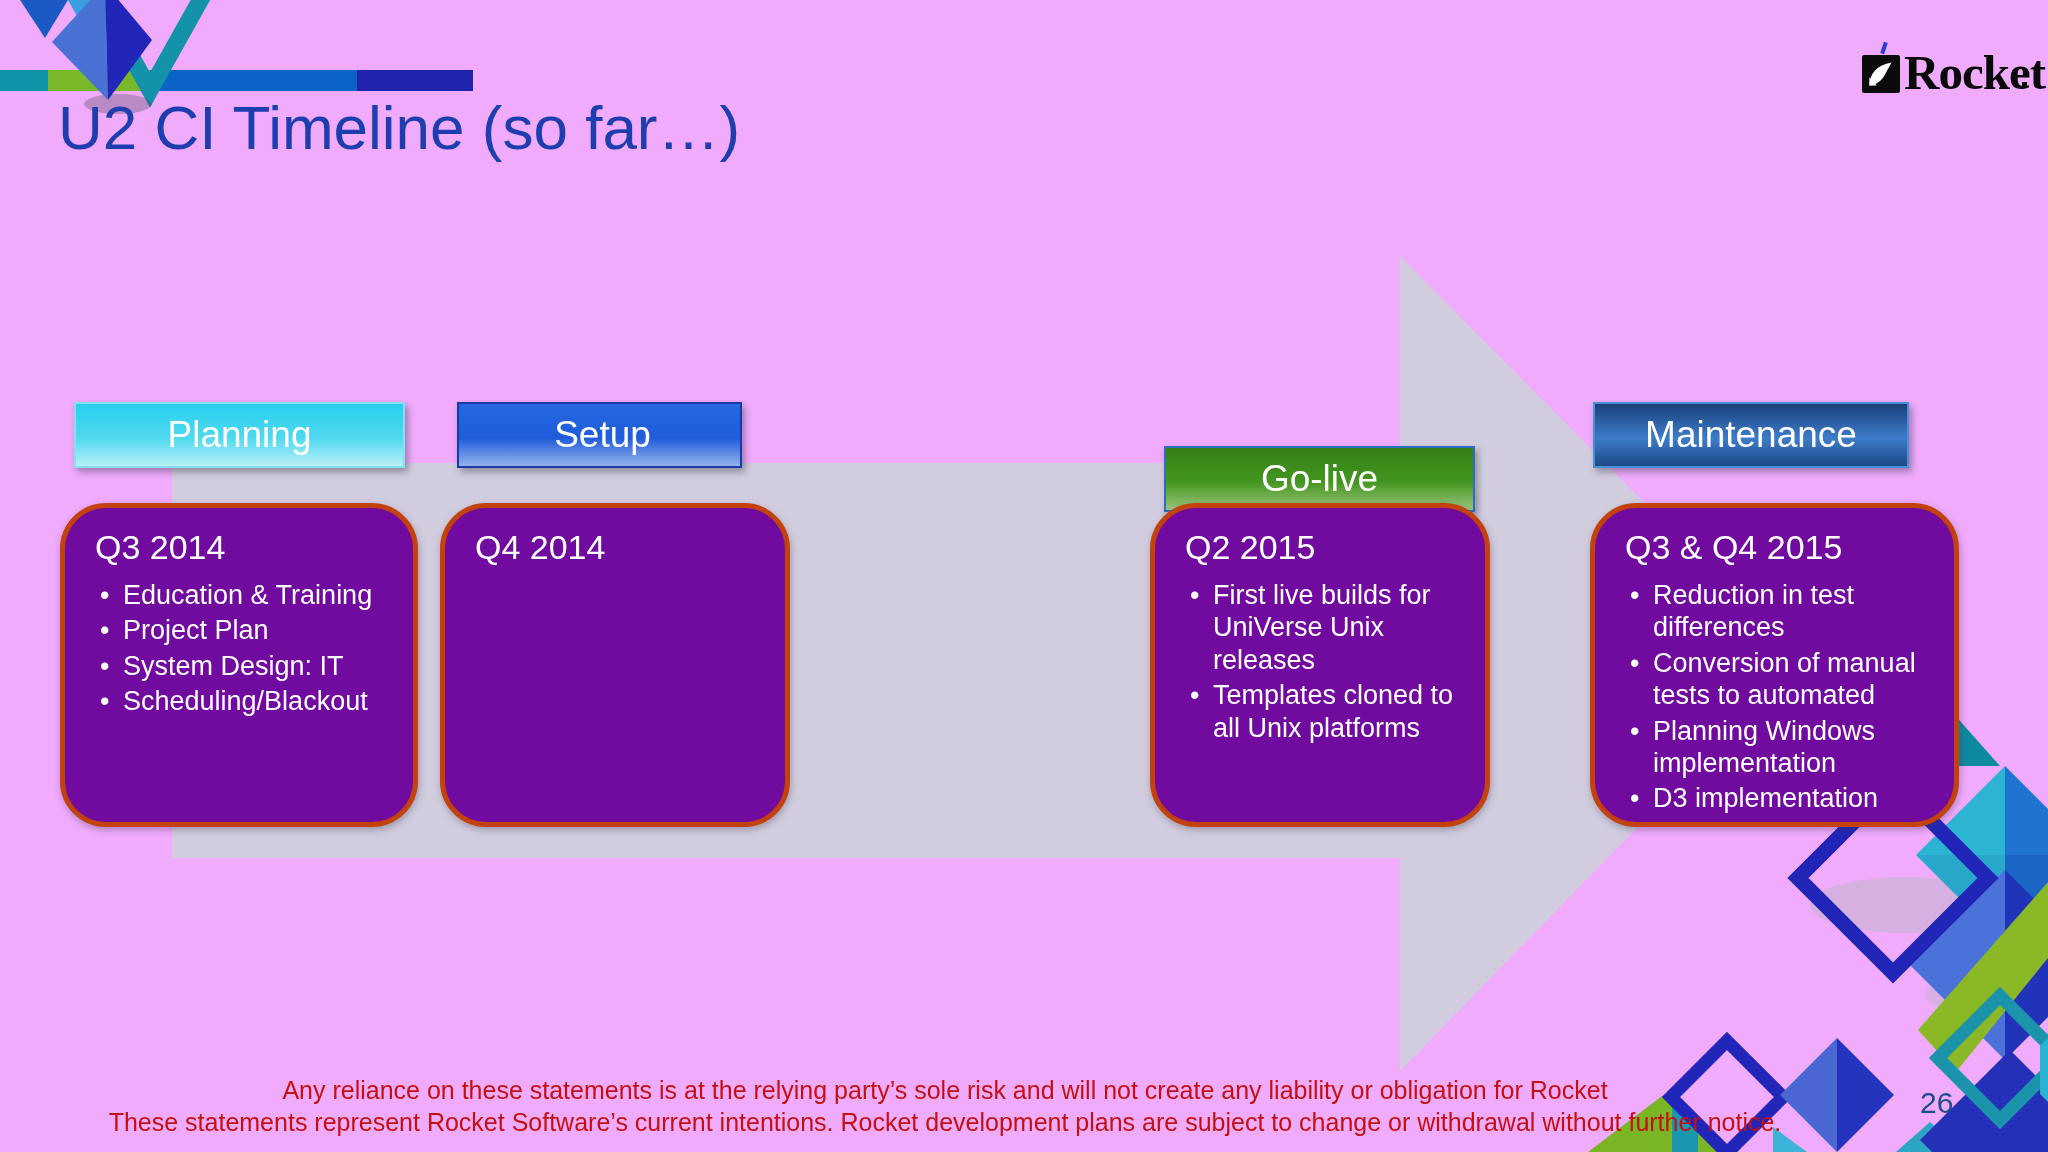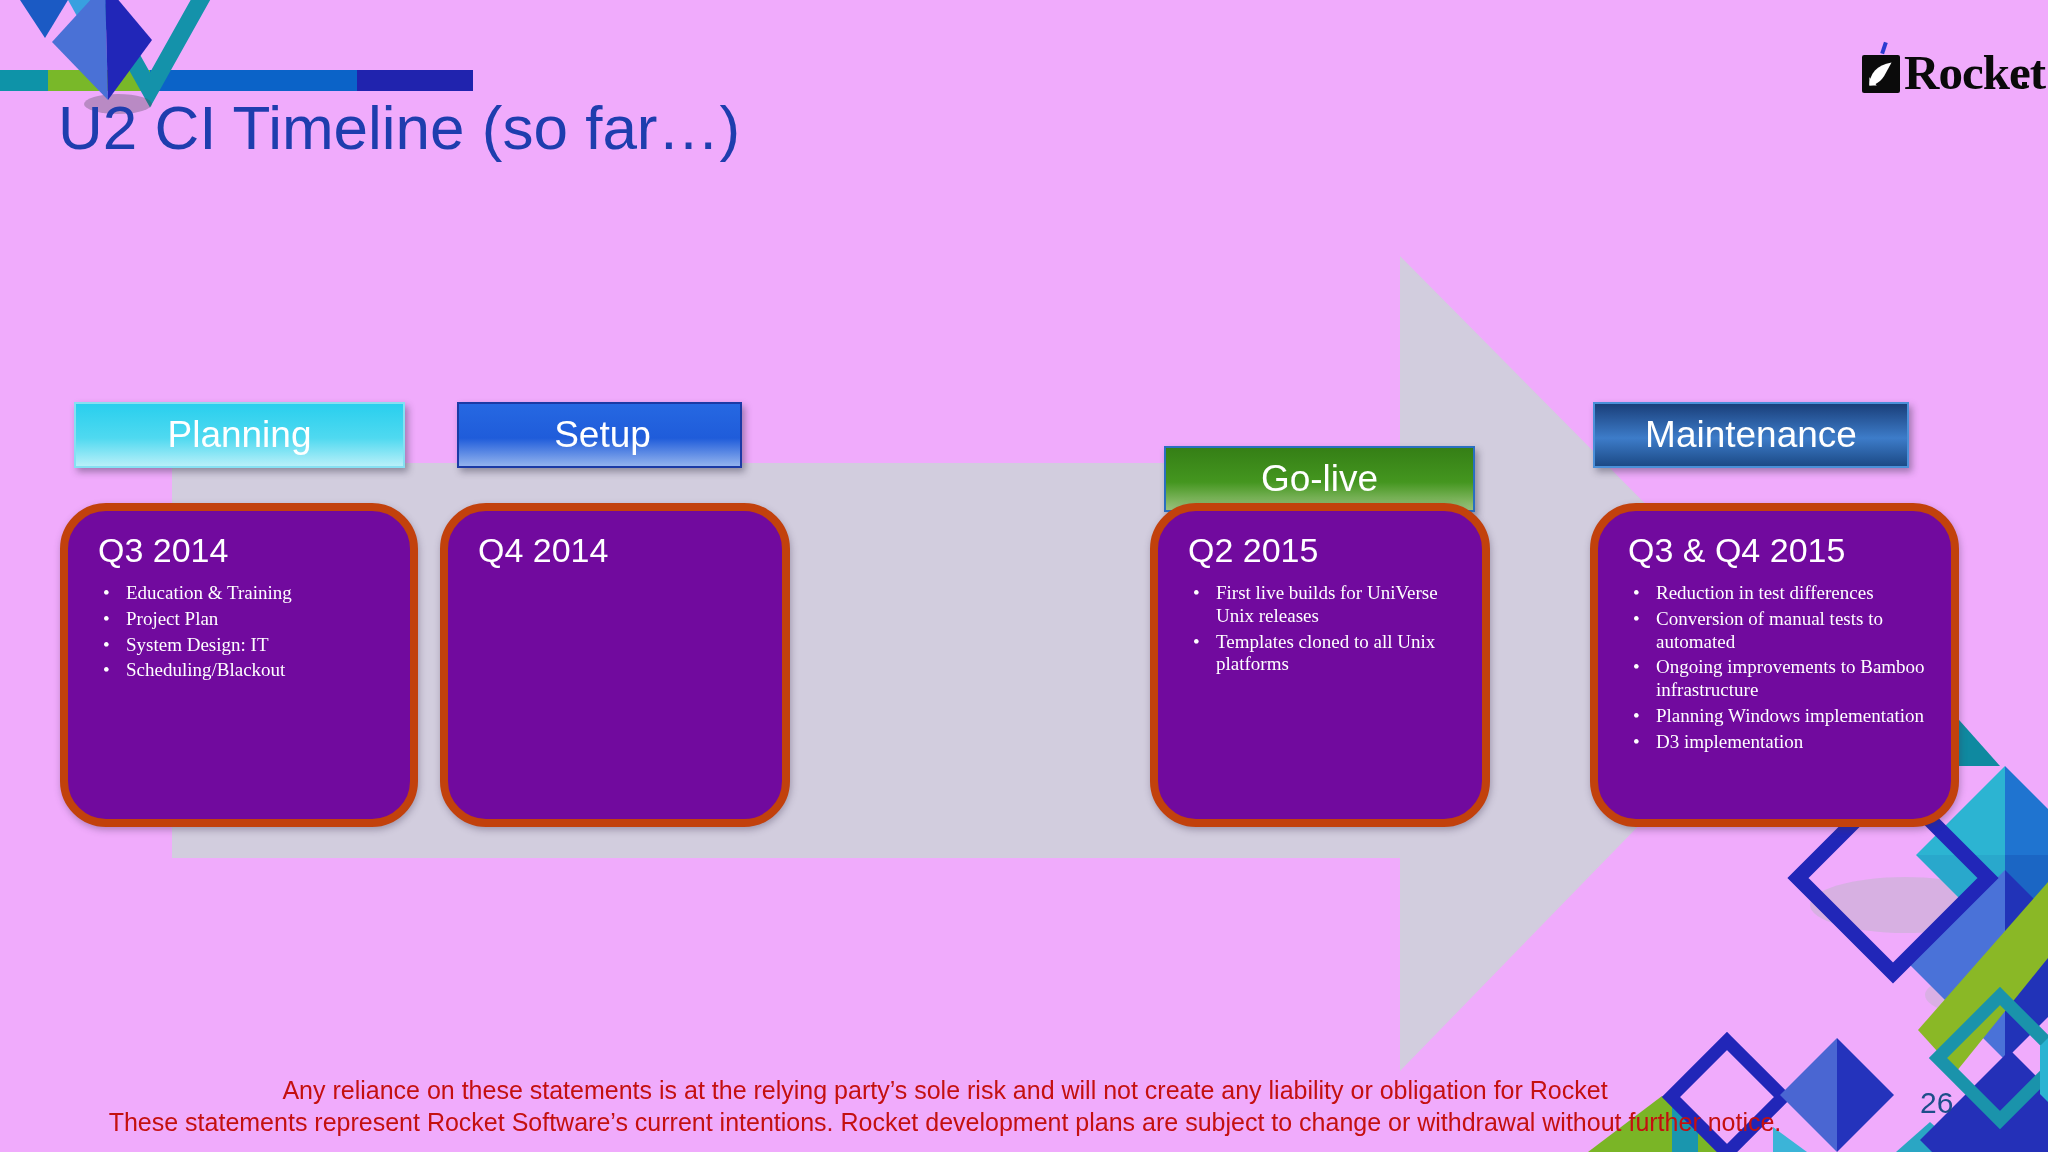--- a/index.html
+++ b/index.html
@@ -21,24 +21,24 @@
 
   
   .arrow-svg{position:absolute;left:0;top:0;width:2048px;height:1152px;}
 
   
   .col{position:absolute;top:402px;height:425px;}
   .hdr{position:absolute;top:0;height:66px;box-sizing:border-box;border:2px solid transparent;
        text-align:center;line-height:62px;font-size:37px;color:#fff;
        box-shadow:3px 4px 7px rgba(40,40,60,.40);}
   .pbox{position:absolute;left:0;right:0;top:101px;bottom:0;background:#710a9e;
-        border:8px solid #c2410c;border-radius:46px;box-sizing:border-box;
+        border:5px solid #c2410c;border-radius:46px;box-sizing:border-box;
         box-shadow:1px 3px 7px rgba(60,50,80,.35);color:#fff;padding:20px 18px 0 28px;}
   .quarter{font-size:34px;font-weight:400;margin:0 0 12px 2px;}
-  ul.bullets{list-style:none;margin:0;padding:0;font-size:19px;line-height:1.2;font-family:Liberation Serif, serif;}
+  ul.bullets{list-style:none;margin:0;padding:0;font-size:27px;line-height:1.2;}
   ul.bullets li{position:relative;padding-left:30px;margin:3px 0;}
   ul.bullets li::before{content:"\2022";position:absolute;left:7px;top:0;}
 
   .p1{left:60px;width:358px;}  .p1 .hdr{left:14px;width:331px;}
   .p2{left:440px;width:350px;} .p2 .hdr{left:17px;width:285px;}
   .p3{left:806px;width:330px;} .p3 .hdr{left:-12px;width:324px;}
   .p4{left:1150px;width:340px;}.p4 .hdr{left:14px;width:311px;}
   .p5{left:1590px;width:369px;}.p5 .hdr{left:3px;width:316px;}
 
   
@@ -137,21 +137,20 @@
     </div>
   </div>
 
   <div class="col p5">
     <div class="hdr" style="background: linear-gradient(rgb(26, 63, 122) 0%, rgb(61, 124, 201) 55%, rgb(28, 74, 134) 100%); border-color: rgb(74, 144, 217);">Maintenance</div>
     <div class="pbox">
       <div class="quarter">Q3 &amp; Q4 2015</div>
       <ul class="bullets">
           <li>Reduction in test differences</li>
           <li>Conversion of manual tests to automated</li>
-          <li>Ongoing improvements to Bamboo infrastructure</li>
           <li>Planning Windows implementation</li>
           <li>D3 implementation</li>
         </ul>
     </div>
   </div>
 
   <div class="disclaimer">
     <p>Any reliance on these statements is at the relying party’s sole risk and will not create any liability or obligation for Rocket</p>
     <p>These statements represent Rocket Software’s current intentions.  Rocket development plans are subject to change or withdrawal without further notice.</p>
   </div>

